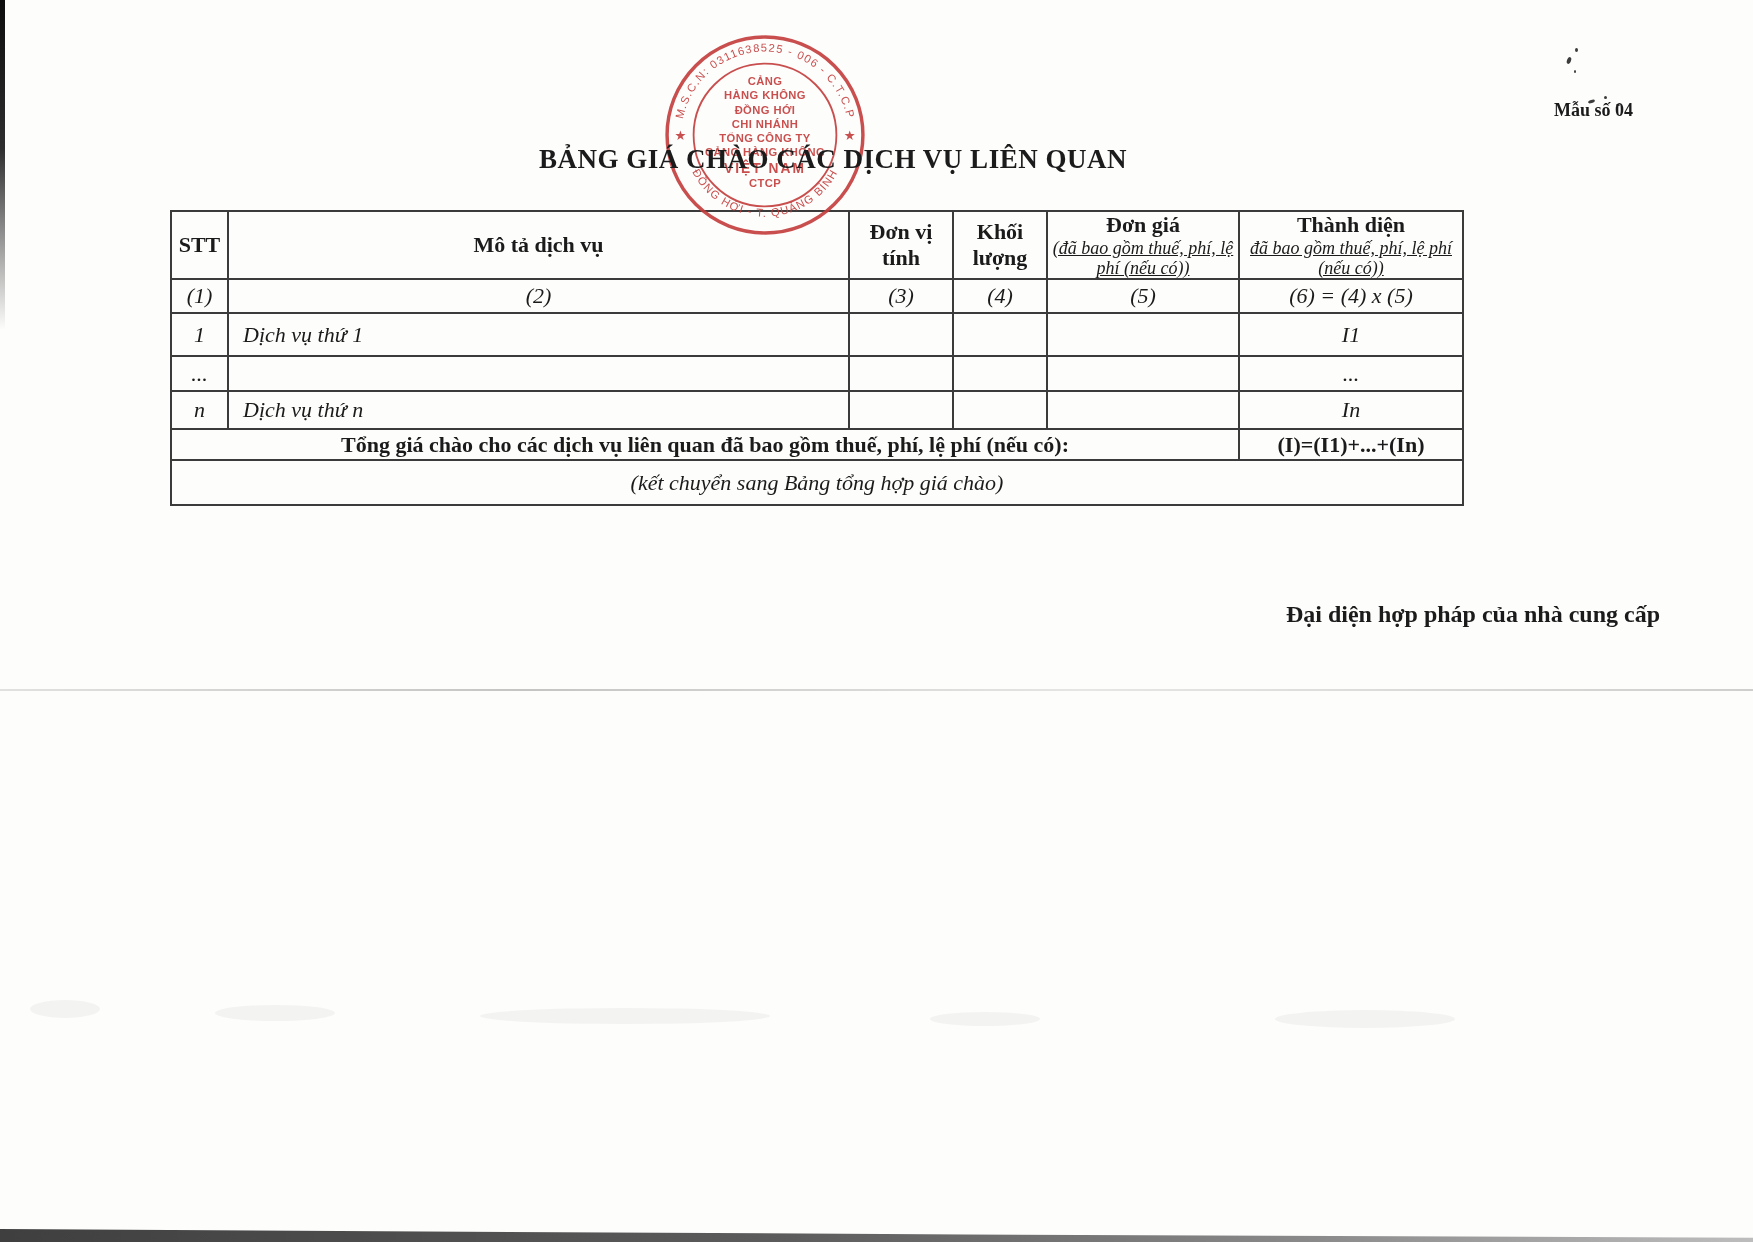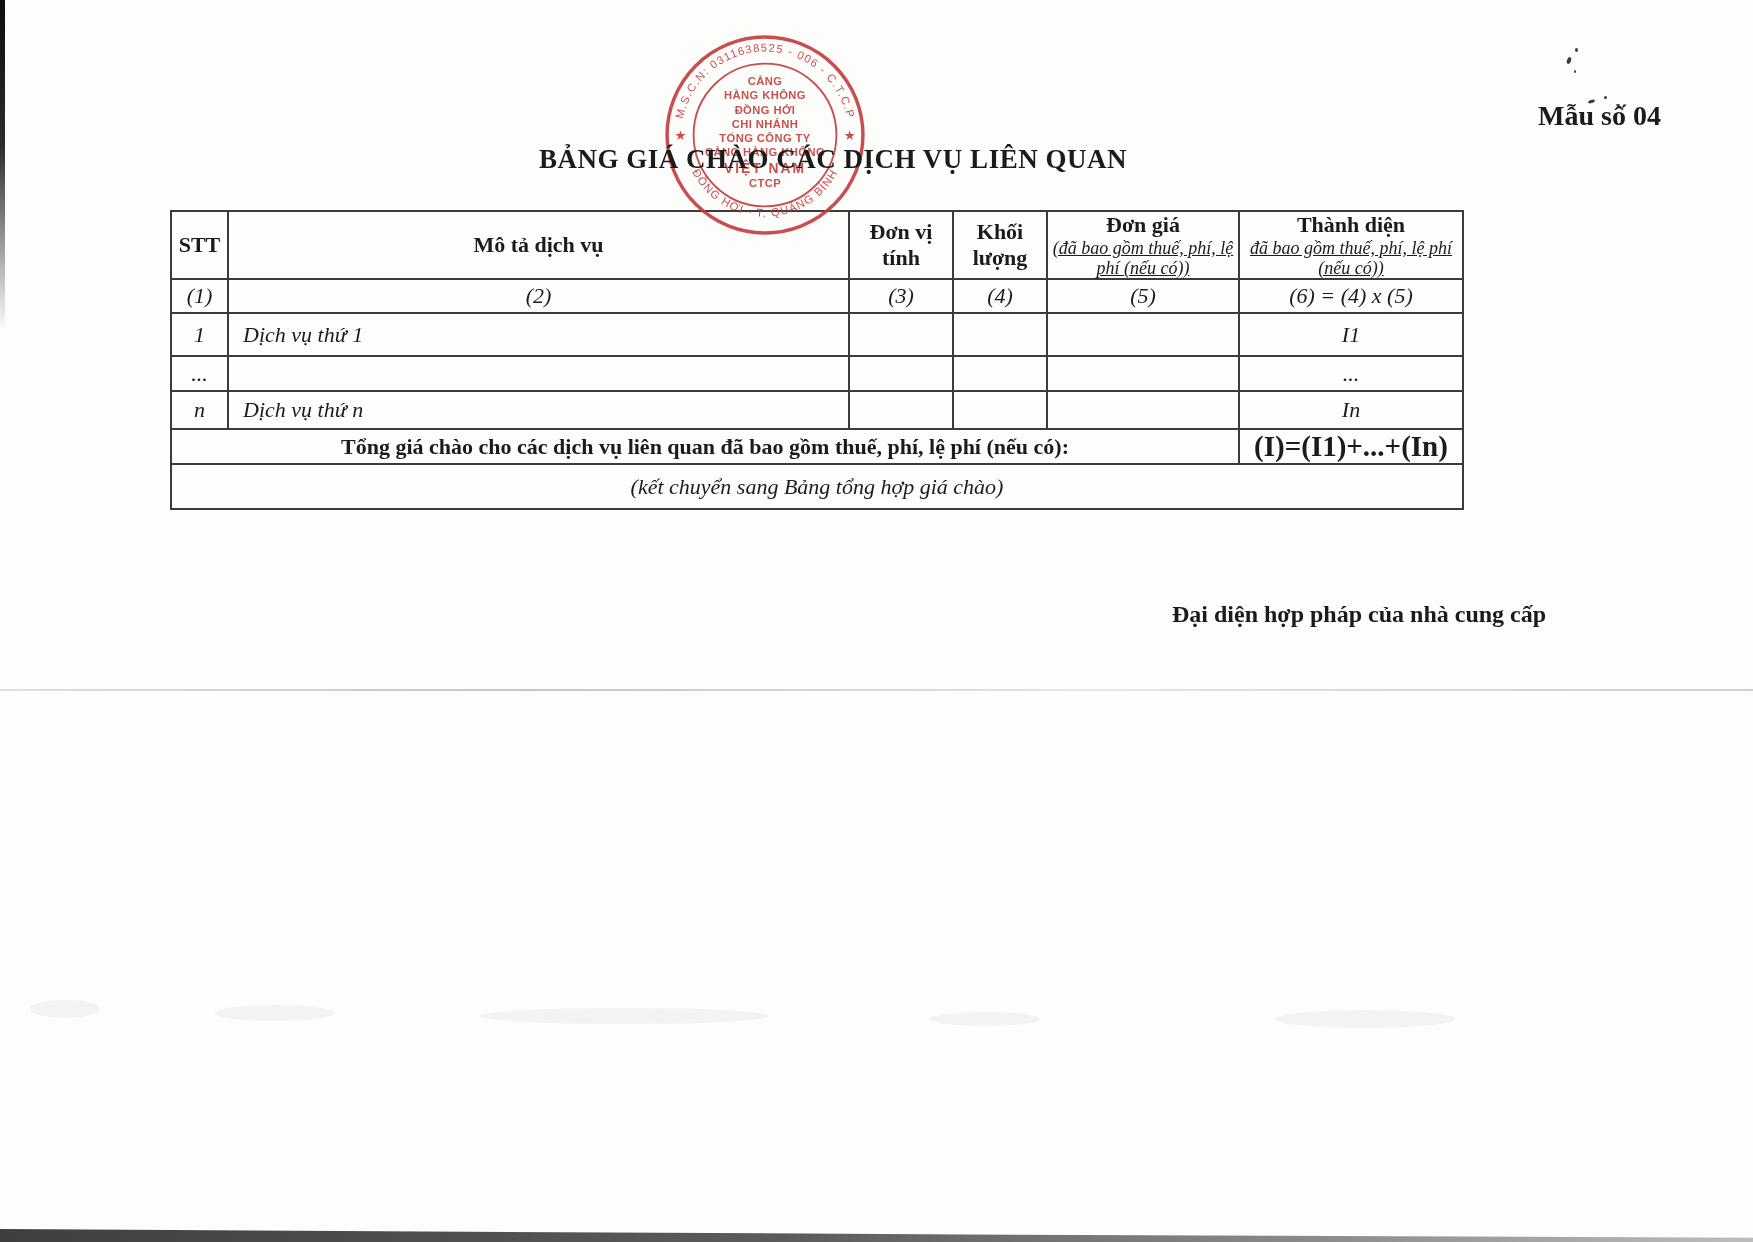--- a/index.html
+++ b/index.html
@@ -25,22 +25,22 @@
   .bottom-edge{
     position:absolute;left:0;bottom:0;width:100%;height:14px;z-index:1;
     background:linear-gradient(90deg,#3f3f3f 0%,#5c5c5c 45%,#8a8a8a 75%,#bdbdbd 100%);
     clip-path:polygon(0 8%,55% 46%,100% 70%,100% 100%,0 100%);
   }
   .speck{position:absolute;background:#3c3c3c;border-radius:50%;z-index:1;}
   .smudge{position:absolute;background:rgba(110,110,110,0.07);border-radius:50%;z-index:1;}
 
   
   .form-label{
-    position:absolute;top:100px;right:92px;z-index:2;
-    font-size:28px;font-weight:bold;
+    position:absolute;top:100px;right:120px;z-index:2;
+    font-size:18px;font-weight:bold;
   }
   .doc-title{
     position:absolute;top:144px;left:17px;width:1632px;z-index:5;
     text-align:center;font-size:27px;font-weight:bold;letter-spacing:.5px;
   }
 
   
   .stamp{
     position:absolute;left:663px;top:33px;width:204px;height:204px;
     z-index:4;opacity:.9;
@@ -63,27 +63,27 @@
     padding:0 4px;overflow:hidden;
   }
   .hd{font-weight:bold;font-size:22px;line-height:1.18;}
   .hd .sub{font-weight:normal;font-style:italic;font-size:18px;line-height:1.12;display:block;text-decoration:underline;}
   .idx{font-style:italic;font-size:22px;}
   .dat{font-style:italic;font-size:22px;}
   .desc-cell{text-align:left !important;padding-left:14px !important;}
   .h-head{height:68px;} .h-idx{height:34px;} .h-r1{height:43px;}
   .h-rd{height:35px;} .h-rn{height:38px;} .h-tot{height:31px;} .h-foot{height:45px;}
   .total-label{font-weight:bold;font-size:22px;}
-  .total-value{font-weight:bold;font-size:29px;}
+  .total-value{font-weight:bold;font-size:22px;}
   .footnote-cell{font-style:italic;font-size:22px;margin-top:32px;}
 
   
   .sig-block{
-    position:absolute;top:598px;left:1172px;width:530px;z-index:2;
-    text-align:left;line-height:1.4;
+    position:absolute;top:598px;left:1130px;width:530px;z-index:2;
+    text-align:right;line-height:1.4;
   }
   .sig-line1{font-size:24px;font-weight:bold;}
   .sig-line2{font-size:23px;font-style:italic;}
 </style>
 </head>
 <body>
 
 <div class="page">
 
   <div class="left-edge"></div>

